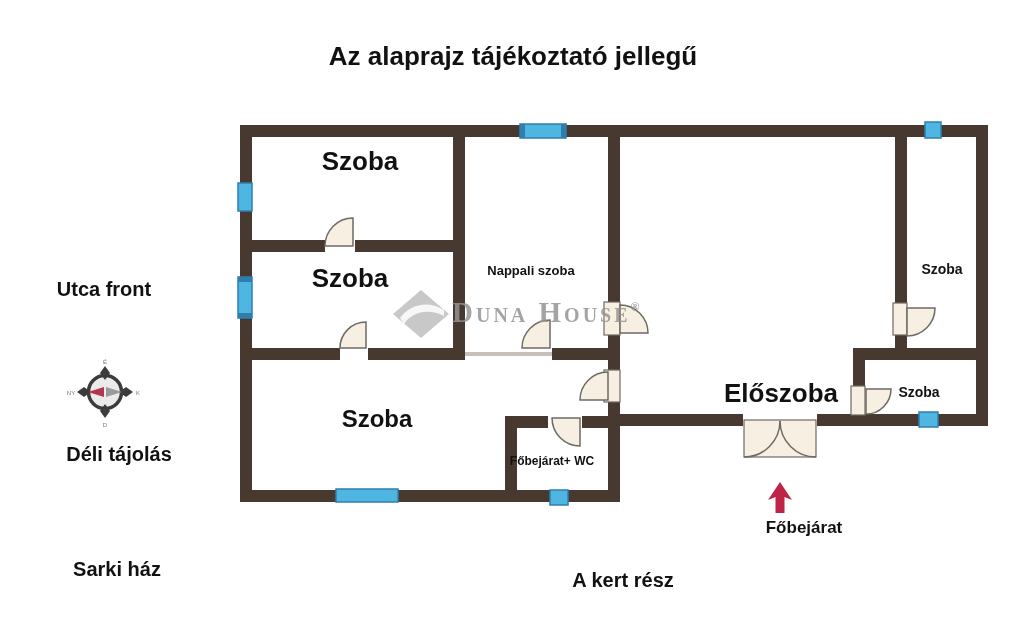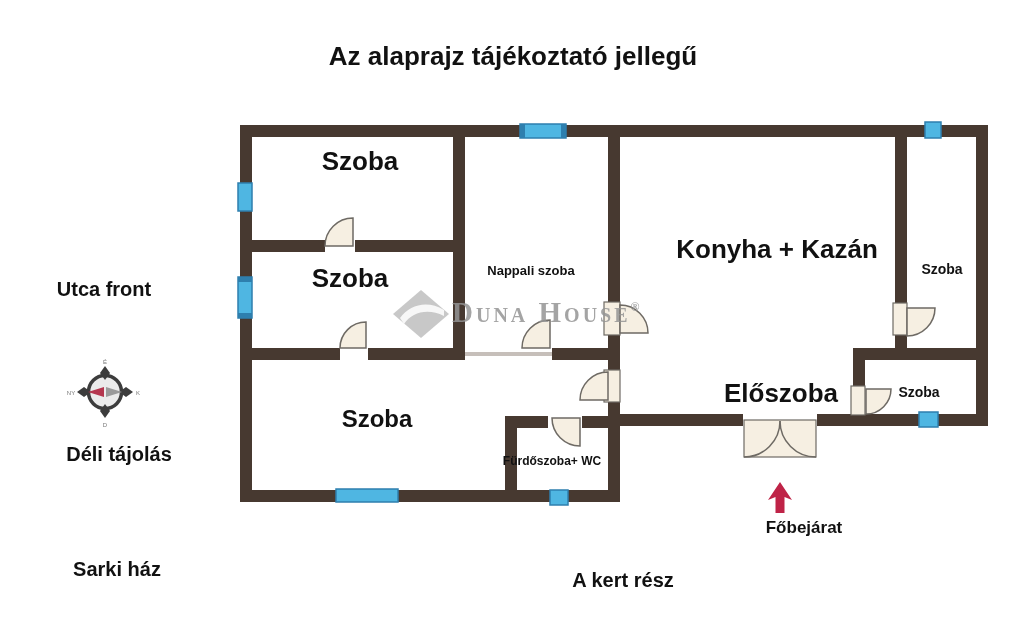--- a/index.html
+++ b/index.html
@@ -140,19 +140,18 @@
   <div class="lbl t20" style="left:104px;top:289px;z-index:4;">Utca front</div>
   <div class="lbl t20" style="left:119px;top:454px;z-index:4;">Déli tájolás</div>
   <div class="lbl t20" style="left:117px;top:569px;z-index:4;">Sarki ház</div>
   <div class="lbl t20" style="left:623px;top:580px;z-index:4;">A kert rész</div>
   <div class="lbl t17" style="left:804px;top:527px;z-index:4;">Főbejárat</div>
 
   <div class="lbl t22" style="left:360px;top:161px;z-index:4;">Szoba</div>
   <div class="lbl t22" style="left:350px;top:278px;z-index:4;">Szoba</div>
   <div class="lbl t24" style="left:377px;top:419px;z-index:4;">Szoba</div>
   <div class="lbl t19" style="left:531px;top:270px;z-index:4;">Nappali szoba</div>
-  <div class="lbl t22" style="left:777px;top:249px;z-index:4;">Konyha + Kazán</div>
   <div class="lbl t14" style="left:942px;top:269px;z-index:4;">Szoba</div>
   <div class="lbl t22" style="left:781px;top:393px;z-index:4;">Előszoba</div>
   <div class="lbl t14" style="left:919px;top:392px;z-index:4;">Szoba</div>
-  <div class="lbl t12" style="left:552px;top:461px;z-index:4;">Fürdőszoba+ WC</div>
+  <div class="lbl t12" style="left:552px;top:461px;z-index:4;">Főbejárat+ WC</div>
 
 </div>
 
 </body></html>

